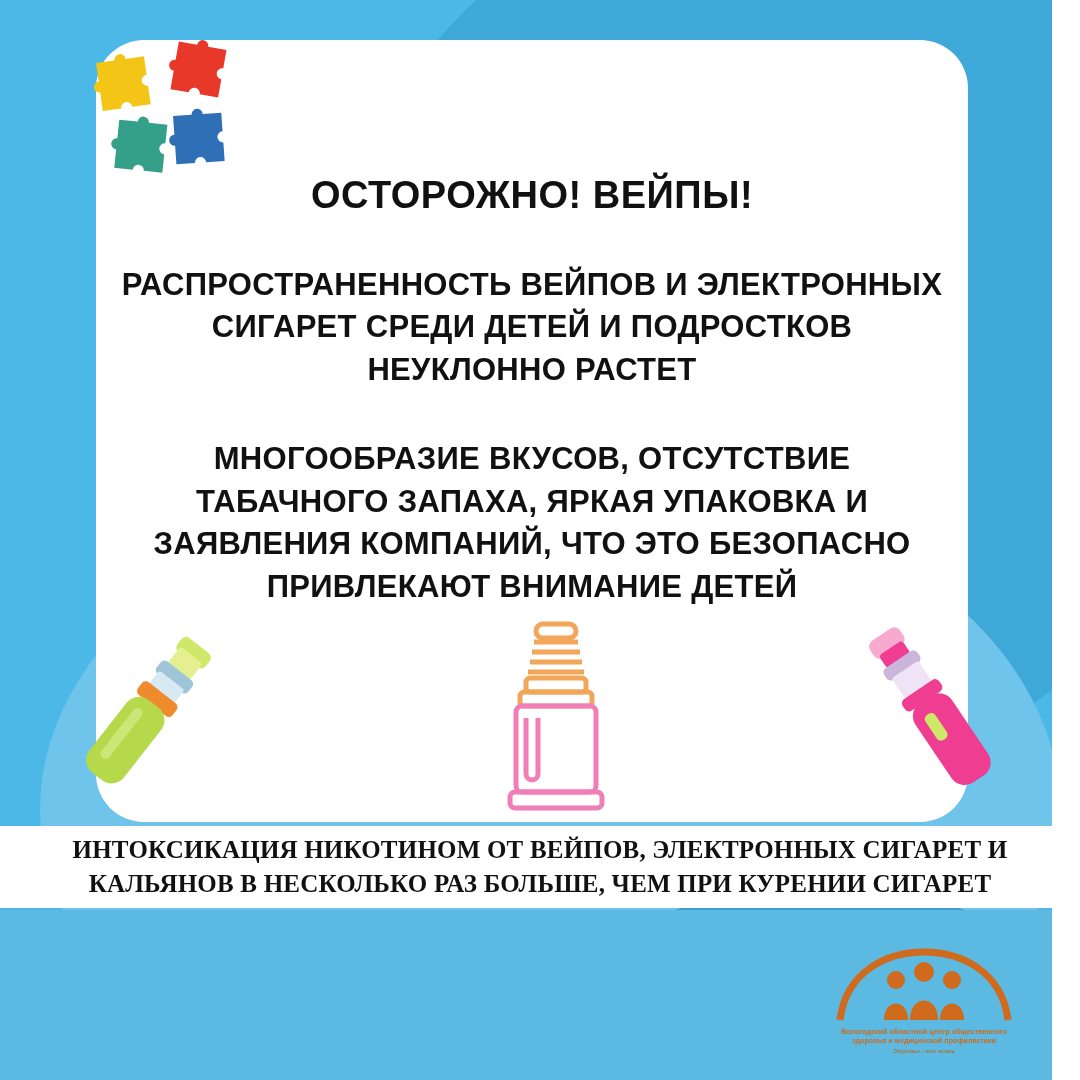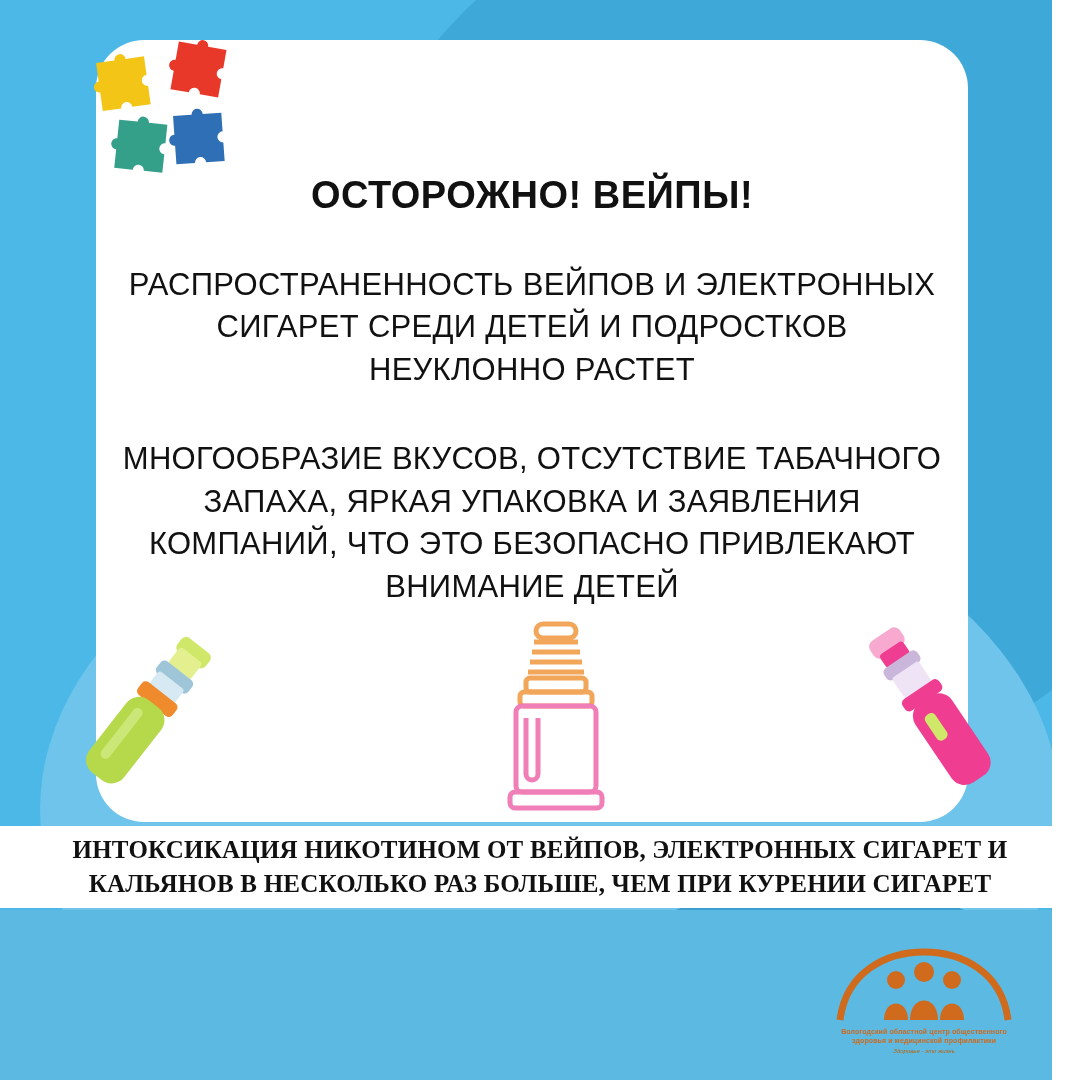--- a/index.html
+++ b/index.html
@@ -97,21 +97,21 @@
   }
   .headline {
     font-size: 38px;
     font-weight: bold;
     letter-spacing: 0.5px;
     line-height: 1.25;
     margin: 0 0 44px 0;
   }
   .para {
     font-size: 31px;
-    font-weight: normal;
+    font-weight: bold;
     line-height: 1.38;
     letter-spacing: 0.3px;
     margin: 0 0 46px 0;
   }
   .para:last-child { margin-bottom: 12px; }
 
   
   .vape-left {
     position: absolute;
     left: 56px;

